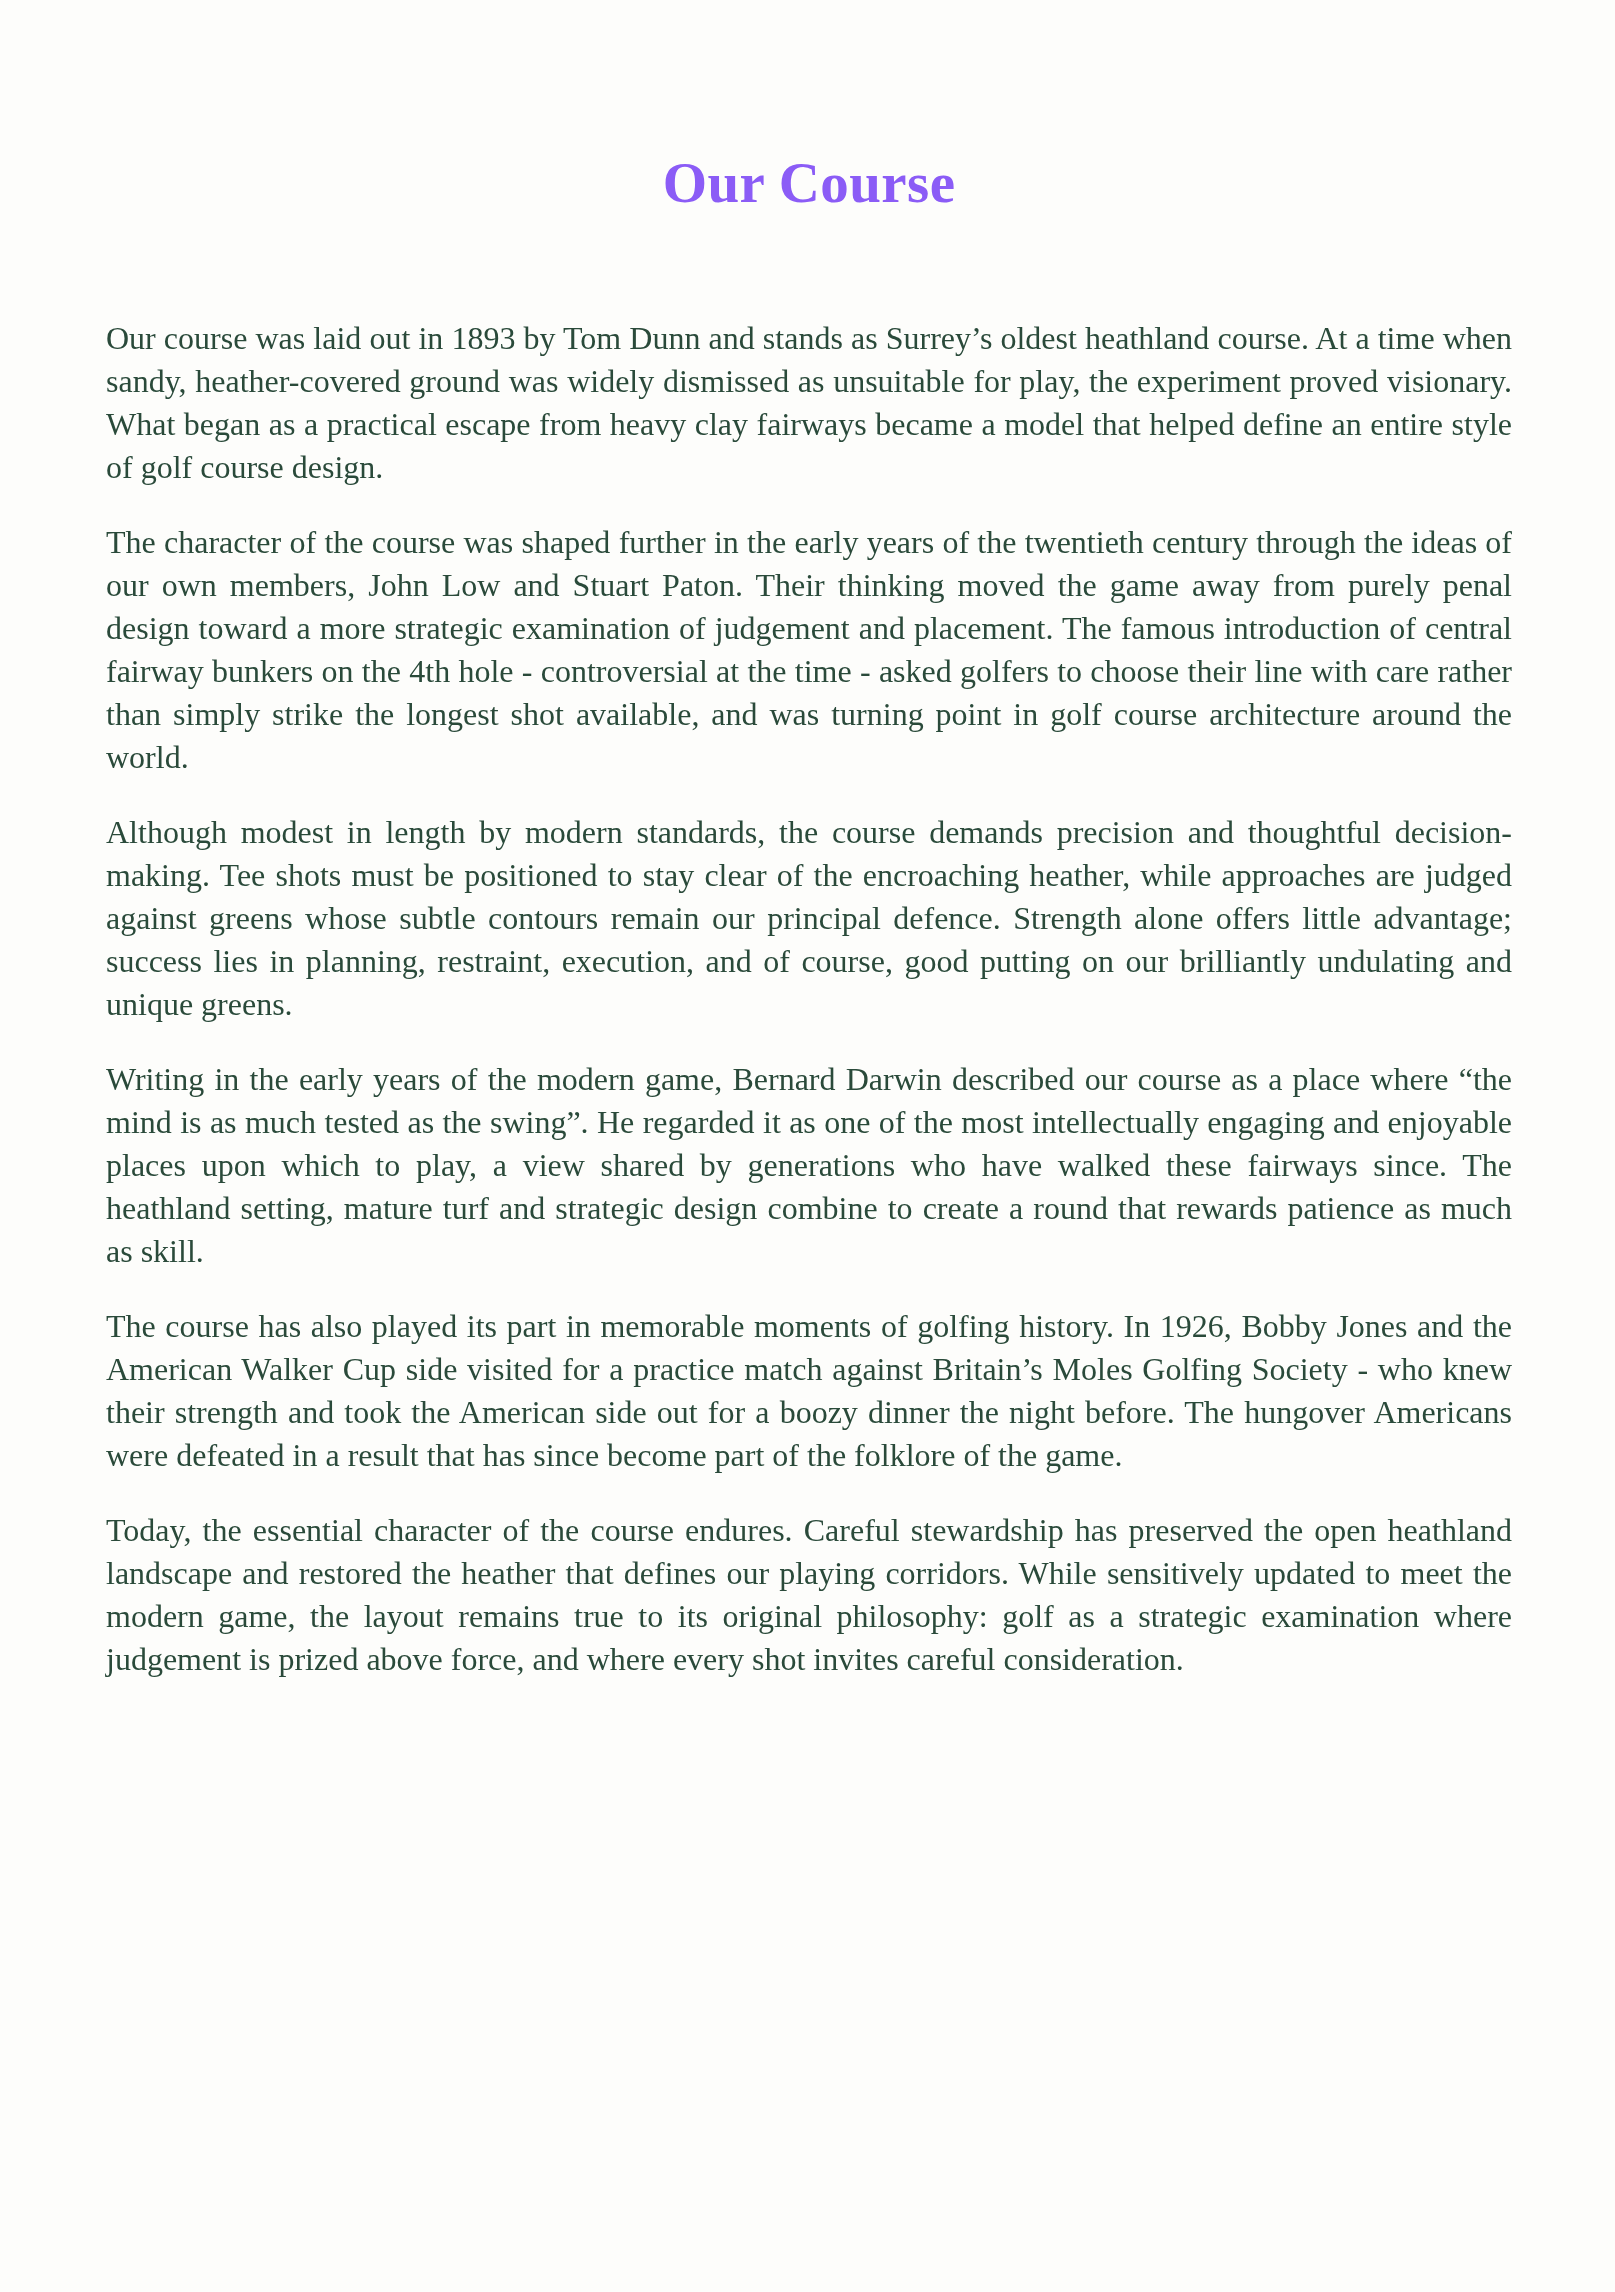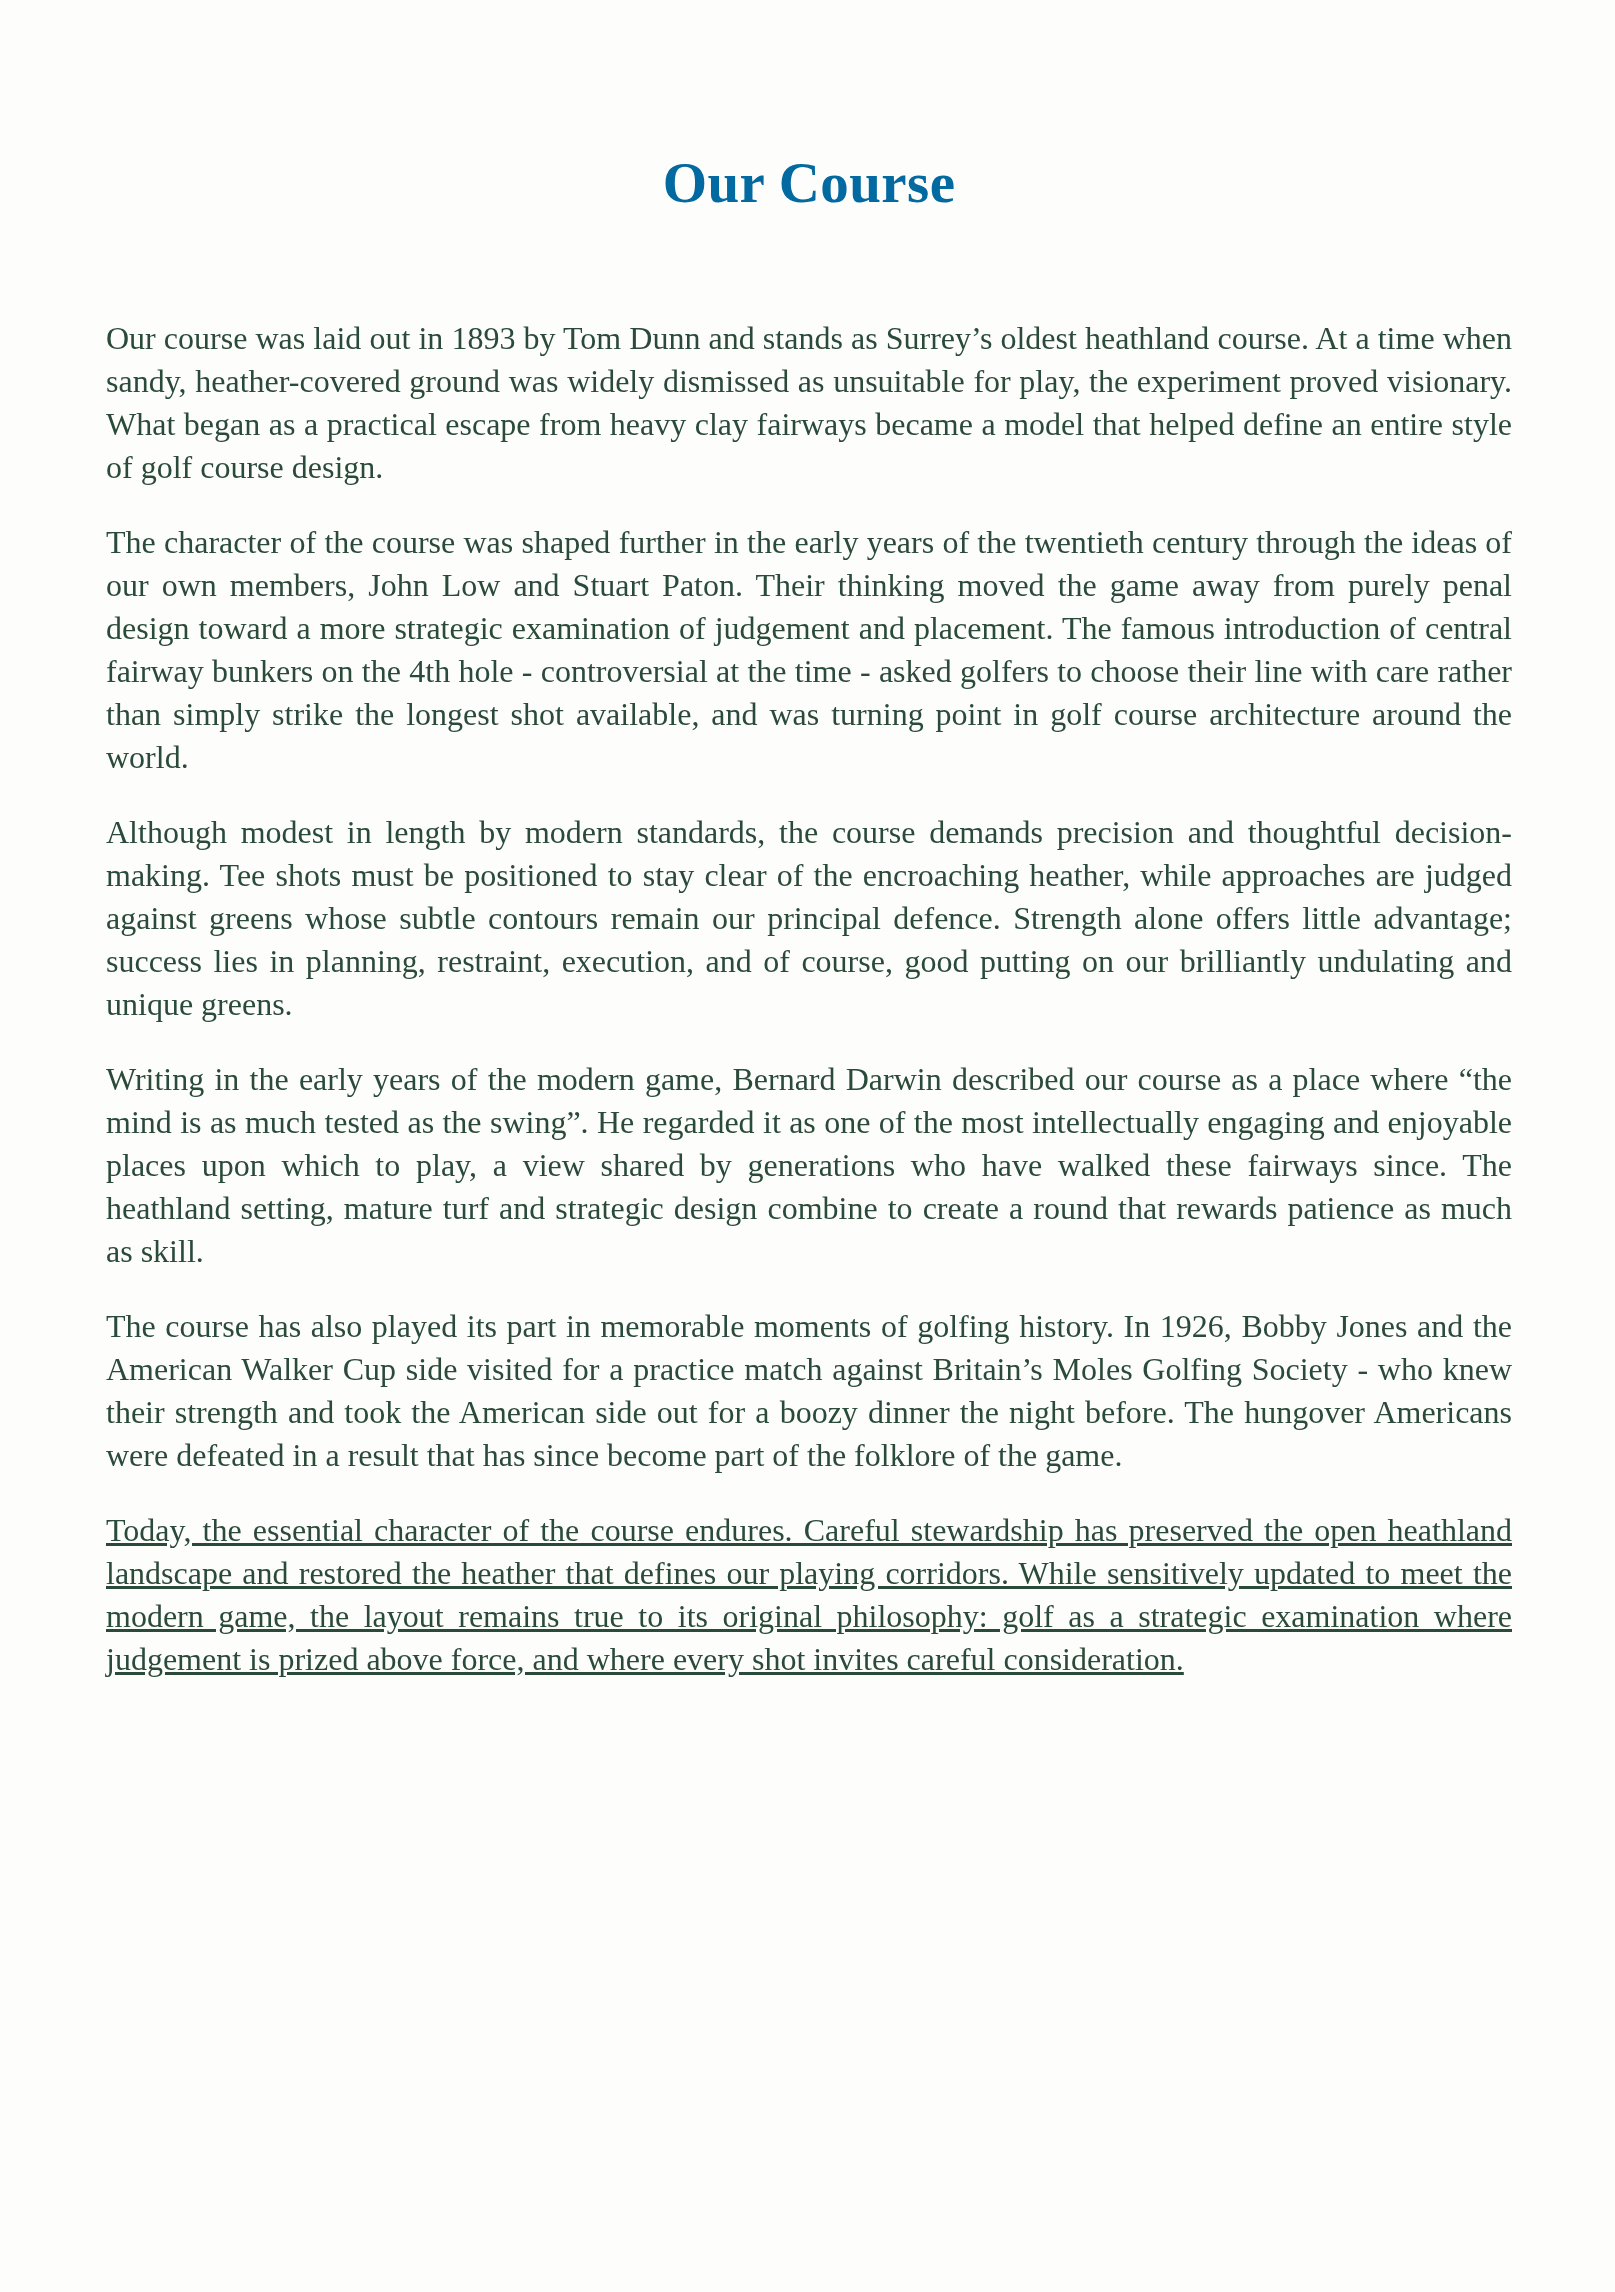--- a/index.html
+++ b/index.html
@@ -58,30 +58,29 @@
     font-weight: normal;
     font-size: 32px;
     line-height: 43px;
     color: #2a4a3a;
     hyphens: none;
     -webkit-hyphens: none;
   }
 
   .doc-para:last-child {
     margin-bottom: 0;
-    text-decoration: underline;
   }
 </style>
 </head>
 <body>
 
 <div class="page" style="background: rgb(253, 253, 251);">
   <div class="page-inner">
 
-    <h1 class="doc-title" style="color: #0369a1;">Our Course</h1>
+    <h1 class="doc-title" style="color: #8b5cf6;">Our Course</h1>
 
     <div class="body-copy">
       <p class="doc-para" style="color: rgb(42, 74, 58);">Our course was laid out in 1893 by Tom Dunn and stands as Surrey’s oldest heathland course. At a time when sandy, heather-covered ground was widely dismissed as unsuitable for play, the experiment proved visionary. What began as a practical escape from heavy clay fairways became a model that helped define an entire style of golf course design.</p>
       <p class="doc-para" style="color: rgb(42, 74, 58);">The character of the course was shaped further in the early years of the twentieth century through the ideas of our own members, John Low and Stuart Paton. Their thinking moved the game away from purely penal design toward a more strategic examination of judgement and placement. The famous introduction of central fairway bunkers on the 4th hole - controversial at the time - asked golfers to choose their line with care rather than simply strike the longest shot available, and was turning point in golf course architecture around the world.</p>
       <p class="doc-para" style="color: rgb(42, 74, 58);">Although modest in length by modern standards, the course demands precision and thoughtful decision-making. Tee shots must be positioned to stay clear of the encroaching heather, while approaches are judged against greens whose subtle contours remain our principal defence. Strength alone offers little advantage; success lies in planning, restraint, execution, and of course, good putting on our brilliantly undulating and unique greens.</p>
       <p class="doc-para" style="color: rgb(42, 74, 58);">Writing in the early years of the modern game, Bernard Darwin described our course as a place where “the mind is as much tested as the swing”. He regarded it as one of the most intellectually engaging and enjoyable places upon which to play, a view shared by generations who have walked these fairways since. The heathland setting, mature turf and strategic design combine to create a round that rewards patience as much as skill.</p>
       <p class="doc-para" style="color: rgb(42, 74, 58);">The course has also played its part in memorable moments of golfing history. In 1926, Bobby Jones and the American Walker Cup side visited for a practice match against Britain’s Moles Golfing Society - who knew their strength and took the American side out for a boozy dinner the night before. The hungover Americans were defeated in a result that has since become part of the folklore of the game.</p>
       <p class="doc-para" style="color: rgb(42, 74, 58);">Today, the essential character of the course endures. Careful stewardship has preserved the open heathland landscape and restored the heather that defines our playing corridors. While sensitively updated to meet the modern game, the layout remains true to its original philosophy: golf as a strategic examination where judgement is prized above force, and where every shot invites careful consideration.</p>
     </div>
 

